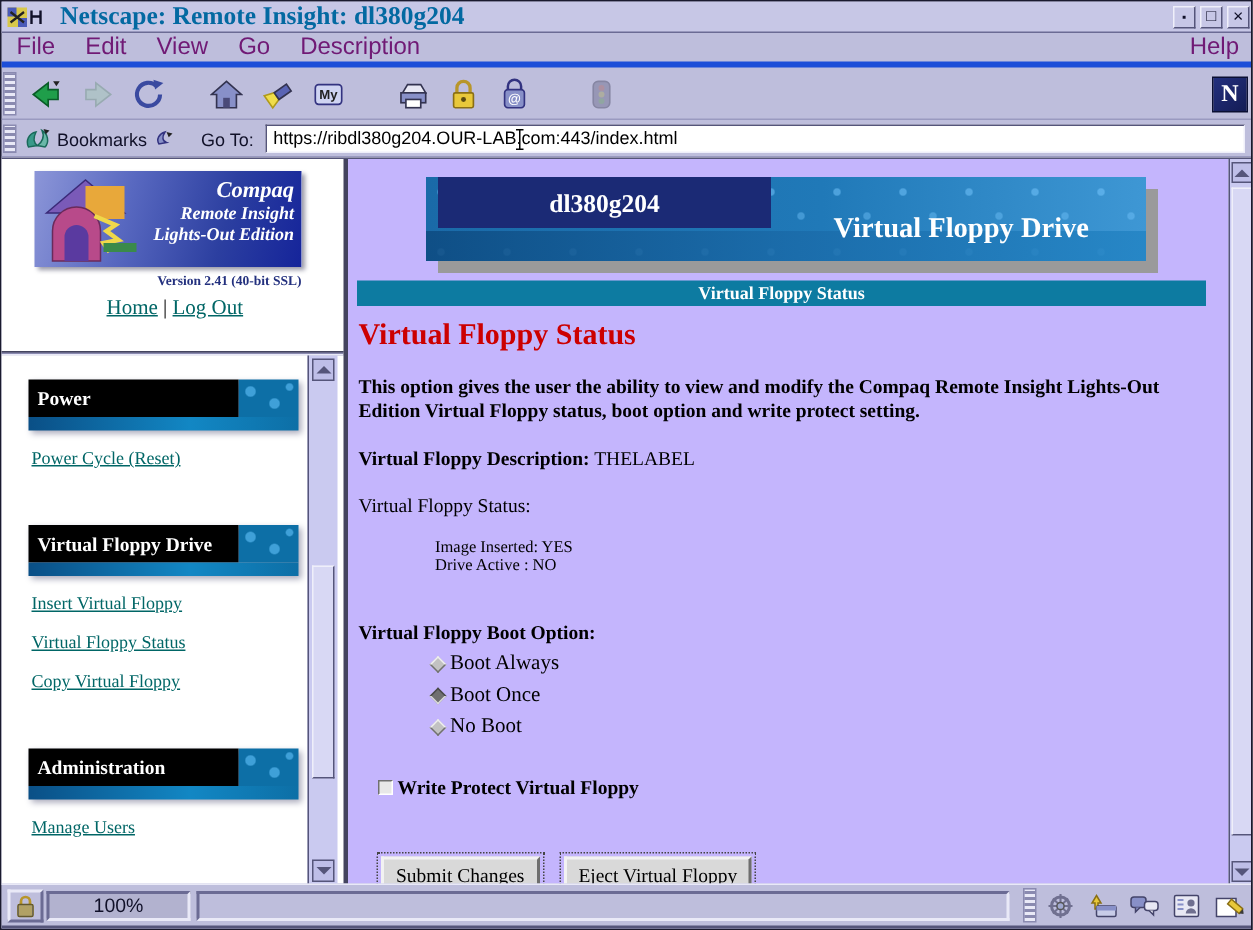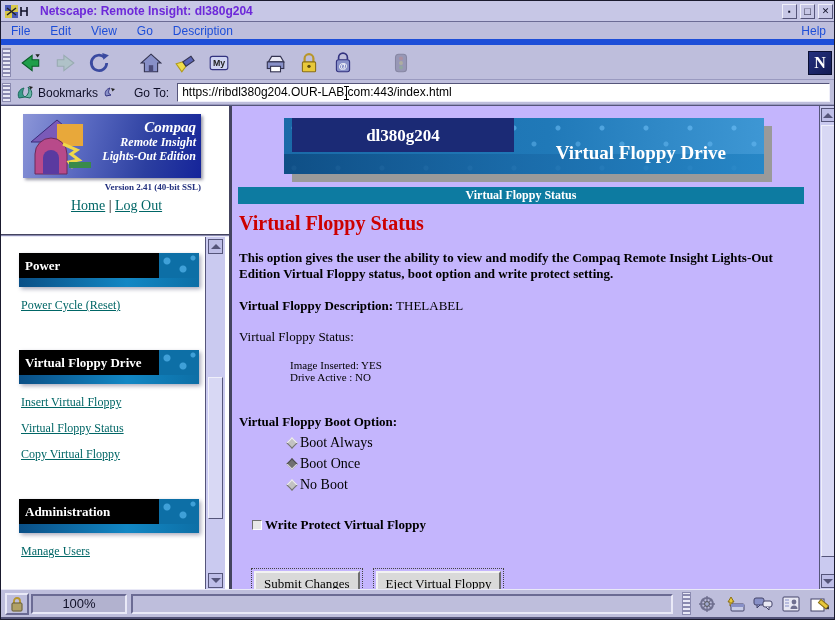--- a/index.html
+++ b/index.html
@@ -13,34 +13,34 @@
   .bev-down { border-top:2px solid #6b6b94; border-left:2px solid #6b6b94; border-bottom:2px solid #e9e9f7; border-right:2px solid #e9e9f7; }
   .grip { width:9px; align-self:stretch; margin:2px 3px 2px 1px;
     background:repeating-linear-gradient(0deg,#e9e9f7 0 2px,#8a8ab0 2px 4px);
     border:1px solid #8a8ab0; }
 
   
   #titlebar { position:absolute; left:0; top:0; width:835px; height:21px;
     background:#c7c7e6; display:flex; align-items:center;
     border-bottom:1px solid #6b6b94; }
   #titlebar .wicon { width:30px; height:15px; margin:0 6px 0 3px; }
-  #titletext { font-weight:bold; font-size:12px; color:#6d28d9; flex:1; }
+  #titletext { font-weight:bold; font-size:17px; color:#0369a1; flex:1;font-family:Liberation Serif, serif; }
   .winbtn { width:15px; height:15px; margin-right:3px; background:#c7c7e6;
     border-top:1px solid #efeffa; border-left:1px solid #efeffa;
     border-bottom:1px solid #55557a; border-right:1px solid #55557a;
     display:flex; align-items:center; justify-content:center;
     font-size:9px; font-weight:bold; color:#101028; }
   .winbtn.min::after { content:"▪"; font-size:8px; }
   .winbtn.max::after { content:"□"; font-size:11px; }
   .winbtn.close::after { content:"✕"; font-size:9px; }
 
   
   #menubar { position:absolute; left:0; top:22px; width:835px; height:22px;
-    display:flex; align-items:center; font-size:12px; color:#1d4ed8;
-    border-bottom:6px solid #1d4ed8; }
+    display:flex; align-items:center; font-size:16px; color:#701a75;
+    border-bottom:4px solid #1d4ed8; }
   #menubar .mitem { padding:3px 10px; }
   #menubar .spacer { flex:1; }
 
   
   #toolbar { position:absolute; left:0; top:45px; width:835px; height:34px;
     display:flex; align-items:center; border-bottom:1px solid #9a9ac0; }
   .tbtn { width:34px; height:28px; display:flex; align-items:center; justify-content:center; }
   .tbtn svg { width:22px; height:22px; }
   .tbtn.dim { opacity:.45; }
   #nlogo { margin-left:auto; margin-right:4px; width:24px; height:24px;

